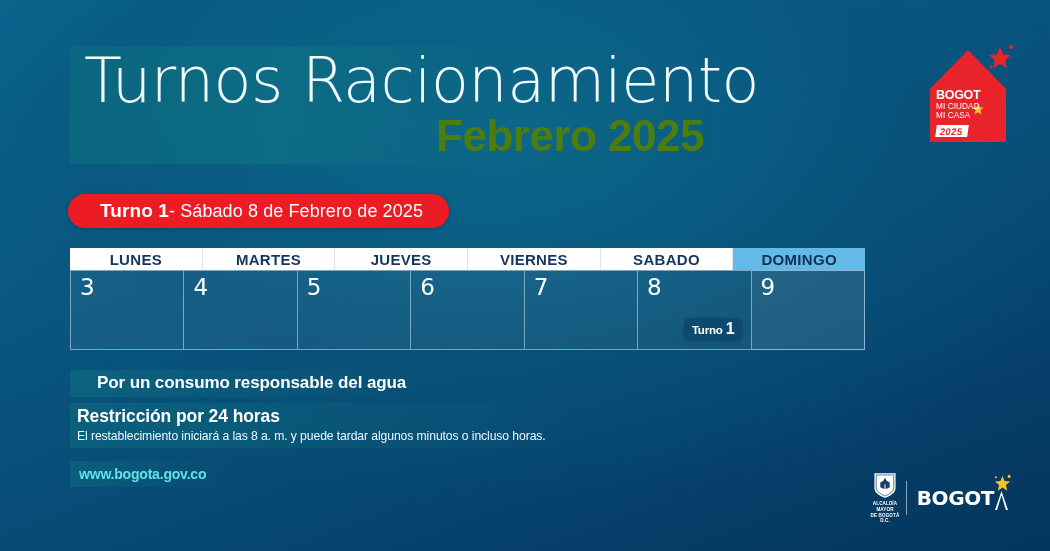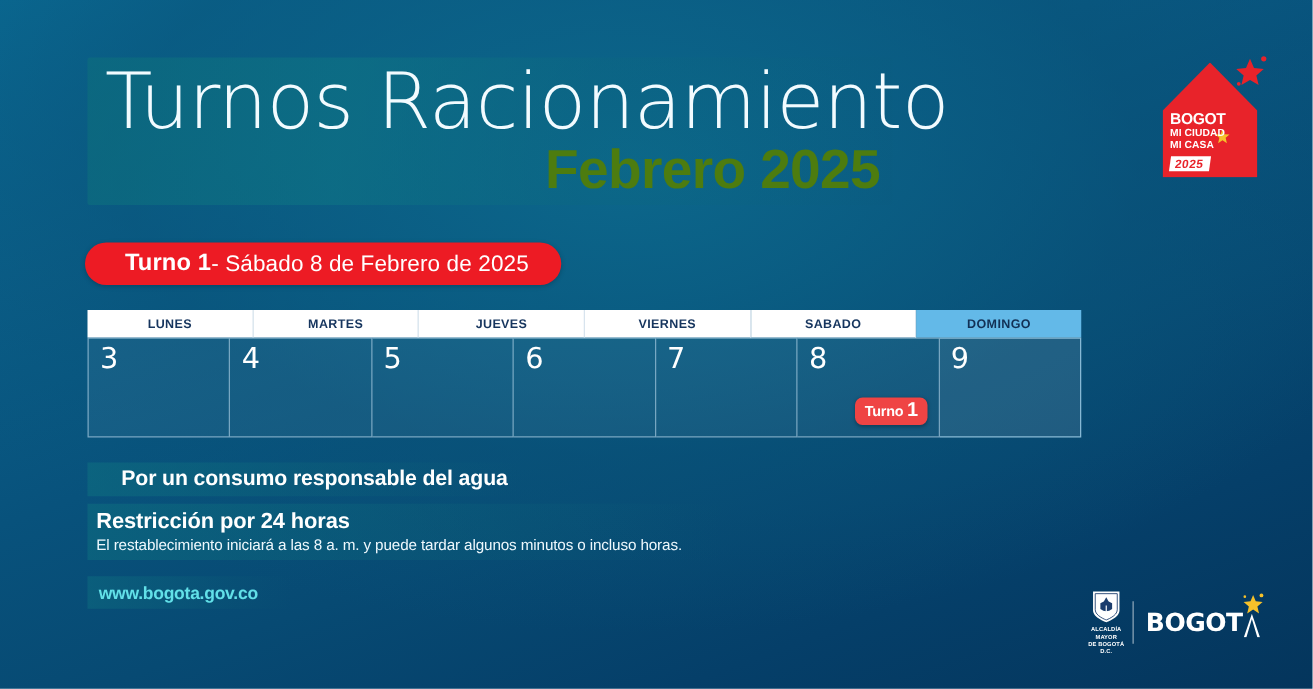--- a/index.html
+++ b/index.html
@@ -36,21 +36,21 @@
   
   .house-logo { position:absolute; left:930px; top:42px; width:84px; height:104px; }
   .house-shape {
     position:absolute; left:0; top:8px; width:76px; height:92px;
     background:#e8232a;
     clip-path: polygon(50% 0%, 100% 42%, 100% 100%, 0% 100%, 0% 42%);
   }
   .house-star { position:absolute; right:-1px; top:0px; width:30px; height:30px; }
   .house-text { position:absolute; left:6px; bottom:8px; width:64px; color:#fff; }
   .house-text .l1 { font-size:12.5px; font-weight:bold; letter-spacing:-0.3px; line-height:1.0; }
-  .house-text .l2, .house-text .l3 { font-size:8.2px; font-weight:bold; letter-spacing:0.1px; line-height:1.12; }
+  .house-text .l2, .house-text .l3 { font-size:8.2px; font-weight:normal; letter-spacing:0.1px; line-height:1.12; }
   .house-year {
     margin-top:2px; background:#fff; color:#e8232a; font-size:9.5px; font-weight:bold;
     display:inline-block; padding:0.5px 5px 0.5px 4px; letter-spacing:0.4px;
     transform: skewX(-8deg);
   }
   .house-ministar { position:absolute; left:41px; bottom:30px; width:14px; height:14px; }
 
   
   .turno-banner {
     position:absolute; left:68px; top:194px; height:34px;
@@ -61,41 +61,41 @@
   }
   .turno-banner .b-strong { font-size:19px; font-weight:bold; color:#fff; letter-spacing:0.1px; }
   .turno-banner .b-rest   { font-size:18px; font-weight:400; color:#fff; letter-spacing:0.1px; }
 
   
   .cal { position:absolute; left:70px; top:248px; width:795px; }
   .cal-head { display:flex; }
   .cal-head .hcell {
     flex:1 1 0; height:22px; background:#ffffff;
     display:flex; align-items:center; justify-content:center;
-    font-size:10px; font-weight:bold; color:#16355e; letter-spacing:0.3px;
+    font-size:15px; font-weight:bold; color:#16355e; letter-spacing:0.3px;
     border-right:1px solid #d8e4ee;
   }
   .cal-head .hcell:last-child { border-right:none; background:#63b9e8; color:#123055; }
   .cal-body { display:flex; }
   .cal-body .dcell {
     flex:1 1 0; height:80px; position:relative;
     background: rgba(255,255,255,0.055);
     border:1px solid rgba(200,228,245,0.55);
     border-left:none;
   }
   .cal-body .dcell:first-child { border-left:1px solid rgba(200,228,245,0.55); }
   .cal-body .dcell.sunday { background: rgba(255,255,255,0.10); border-color:rgba(170,215,240,0.75); }
   .dnum {
     position:absolute; left:9px; top:4px;
     font-size:23px; font-weight:400; color:#ffffff; line-height:1.1;
     font-family:"DejaVu Sans", sans-serif;
   }
   .cell-badge {
     position:absolute; right:9px; bottom:9px;
-    background:#ef4444; border-radius:6px;
+    background:#0c4a6e; border-radius:6px;
     padding:3px 7px 3px 8px;
     display:flex; align-items:baseline; gap:3px;
     box-shadow:0 1px 3px rgba(0,0,0,0.28);
   }
   .cell-badge .cb-t { font-size:11.5px; font-weight:bold; color:#fff; letter-spacing:-0.2px; }
   .cell-badge .cb-n { font-size:16px; font-weight:bold; color:#fff; line-height:1; }
 
   
   .msg1-band {
     position:absolute; left:70px; top:370px; width:345px; height:27px;

